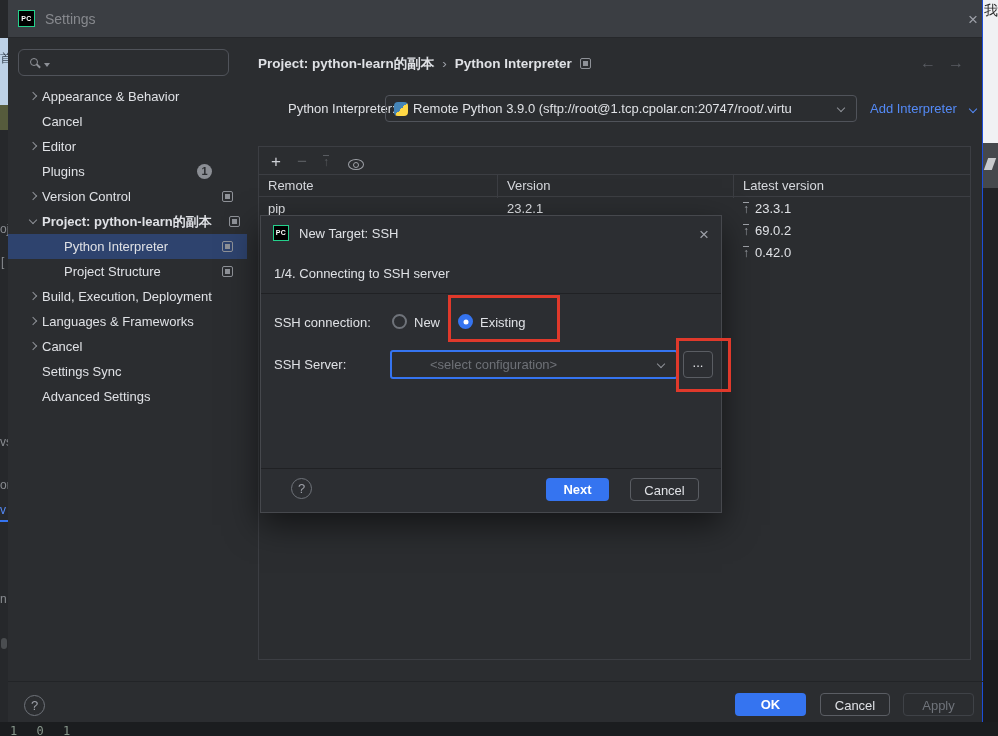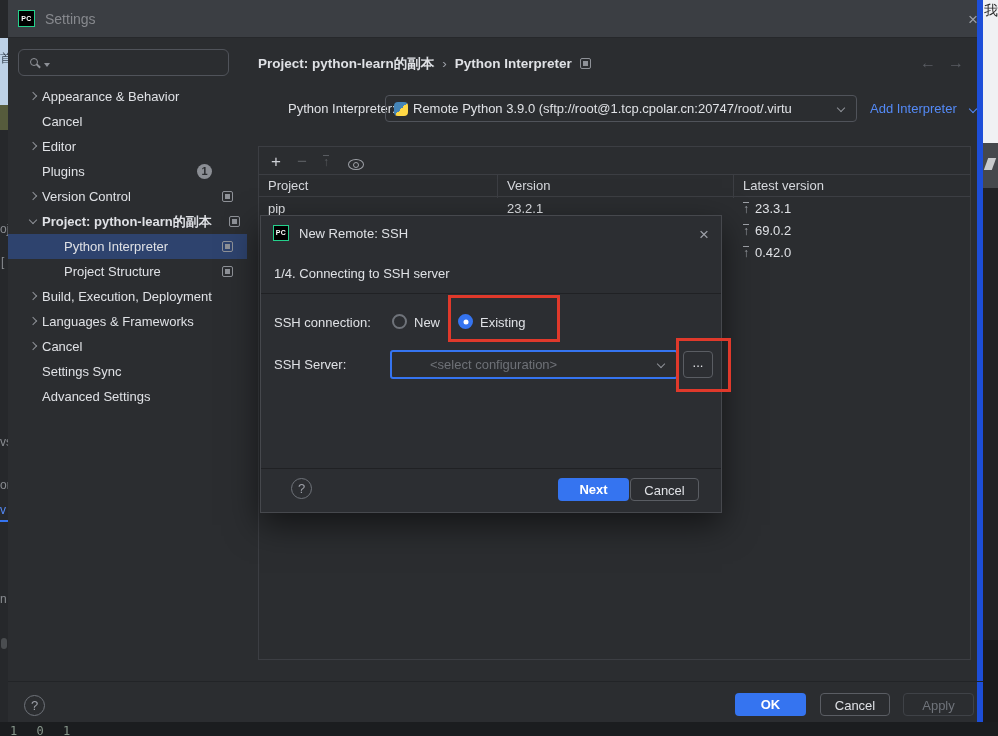--- a/index.html
+++ b/index.html
@@ -10,21 +10,21 @@
   .txt { color:#dfe1e5; font-size:13px; white-space:nowrap; }
 
   
   #left-strip { left:0; top:0; width:8px; height:736px; background:#26282b; overflow:hidden; }
   .lseg { position:absolute; left:0; width:8px; }
   .frag { position:absolute; font-size:12px; color:#8a8d92; white-space:nowrap; }
   #bottom-strip { left:0; top:722px; width:998px; height:14px; background:#1b1d1f; overflow:hidden; }
   #right-strip { left:983px; top:0; width:15px; height:736px; background:#212225; overflow:hidden; }
 
   
-  #win { left:8px; top:0; width:975px; height:722px; background:#2b2d30; border-right:6px solid #1d4ed8; }
+  #win { left:8px; top:0; width:975px; height:722px; background:#2b2d30; border-right:1px solid #1d4ed8; }
   #titlebar { position:absolute; left:0; top:0; width:100%; height:38px; background:#3b3e43; border-bottom:1px solid #26282b; }
   .pclogo { position:absolute; width:17px; height:17px; background:#000; border:1px solid #24d18c;
             color:#fff; font-size:7px; font-weight:bold; line-height:15px; text-align:center; letter-spacing:.5px; }
   #win-title { position:absolute; left:37px; top:11px; font-size:14px; color:#87898e; }
   .xclose { position:absolute; font-size:17px; color:#9da0a8; cursor:default; line-height:1; }
 
   
   #searchbox { position:absolute; left:10px; top:49px; width:211px; height:27px; border:1px solid #50535a; border-radius:6px; }
   .mag { position:absolute; left:11px; top:8px; width:8px; height:8px; border:1.4px solid #8e9197; border-radius:50%; }
   .mag::after { content:""; position:absolute; width:5px; height:1.5px; background:#8e9197; transform:rotate(45deg); right:-4px; bottom:-1px; }
@@ -211,21 +211,21 @@
     <span id="add-interp">Add Interpreter</span>
     <span class="chev d abs" id="add-interp-chev"></span>
 
     <div id="tablebox">
       <span class="tbicon" style="left:12px;color:#ced0d6">+</span>
       <span class="tbicon" style="left:38px;color:#595c61">−</span>
       <span class="upl abs" style="left:64px;top:8px;color:#595c61">↑</span>
       <span class="eye"></span>
 
       <div id="thead">
-        <span class="hcell" style="left:9px">Project</span>
+        <span class="hcell" style="left:9px">Remote</span>
         <span class="hcell" style="left:248px">Version</span>
         <span class="hcell" style="left:484px">Latest version</span>
         <span class="coldiv" style="left:238px"></span>
         <span class="coldiv" style="left:474px"></span>
       </div>
 
       <div class="trow" style="top:51px">
         <span class="tcell" style="left:9px">pip</span>
         <span class="tcell" style="left:248px">23.2.1</span>
         <span class="tcell" style="left:484px"><span class="upl uparr">↑</span><span>23.3.1</span></span>
@@ -242,40 +242,40 @@
 
     <div id="foot-sep"></div>
     <span class="helpcirc" style="left:16px;top:695px">?</span>
     <span class="btn primary" style="left:727px;top:693px;width:71px">OK</span>
     <span class="btn outline" style="left:812px;top:693px;width:70px">Cancel</span>
     <span class="btn disabled" style="left:895px;top:693px;width:71px">Apply</span>
   </div>
 
   <div id="dialog" class="abs">
     <div class="pclogo" style="left:12px;top:9px;width:16px;height:16px;line-height:14px">PC</div>
-    <span id="dlg-title">New Remote: SSH</span>
+    <span id="dlg-title">New Target: SSH</span>
     <span class="xclose" style="left:438px;top:10px">×</span>
     <span id="dlg-step">1/4. Connecting to SSH server</span>
     <div class="sep" style="top:77px"></div>
 
     <span class="txt abs" style="left:13px;top:99px">SSH connection:</span>
     <span class="radio" style="left:131px;top:98px"></span>
     <span class="txt abs" style="left:153px;top:99px">New</span>
     <span class="radio on" style="left:197px;top:98px"></span>
     <span class="txt abs" style="left:219px;top:99px">Existing</span>
 
     <span class="txt abs" style="left:13px;top:141px">SSH Server:</span>
     <div id="ssh-combo">
       <span id="ssh-placeholder">&lt;select configuration&gt;</span>
       <span class="chev d" style="left:266px;top:9px"></span>
     </div>
     <span id="browse-btn">...</span>
 
     <div class="sep" style="top:252px"></div>
     <span class="helpcirc" style="left:30px;top:262px">?</span>
-    <span class="btn primary" style="left:297px;top:262px;width:71px">Next</span>
+    <span class="btn primary" style="left:285px;top:262px;width:63px">Next</span>
     <span class="btn outline" style="left:369px;top:262px;width:69px">Cancel</span>
   </div>
 
   <div class="redrect" style="left:448px;top:295px;width:112px;height:47px"></div>
   <div class="redrect" style="left:676px;top:338px;width:55px;height:54px"></div>
 
 </div>
 
 </body></html>

